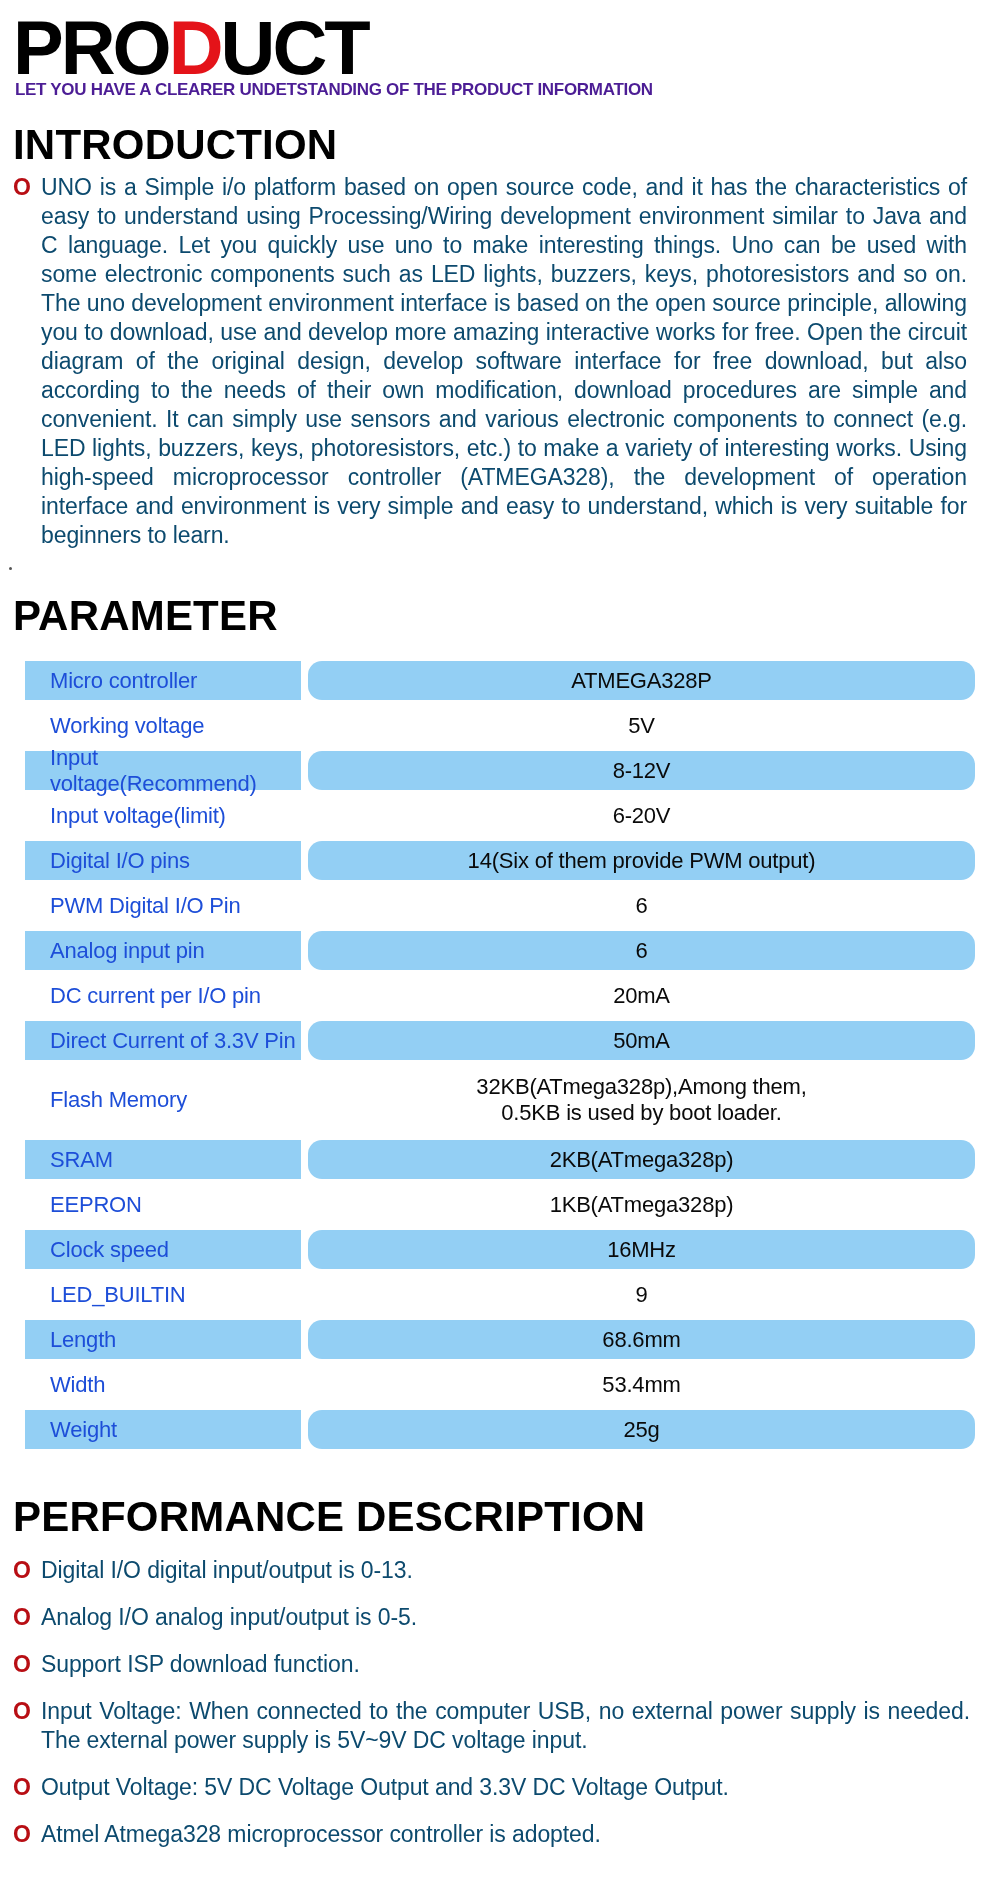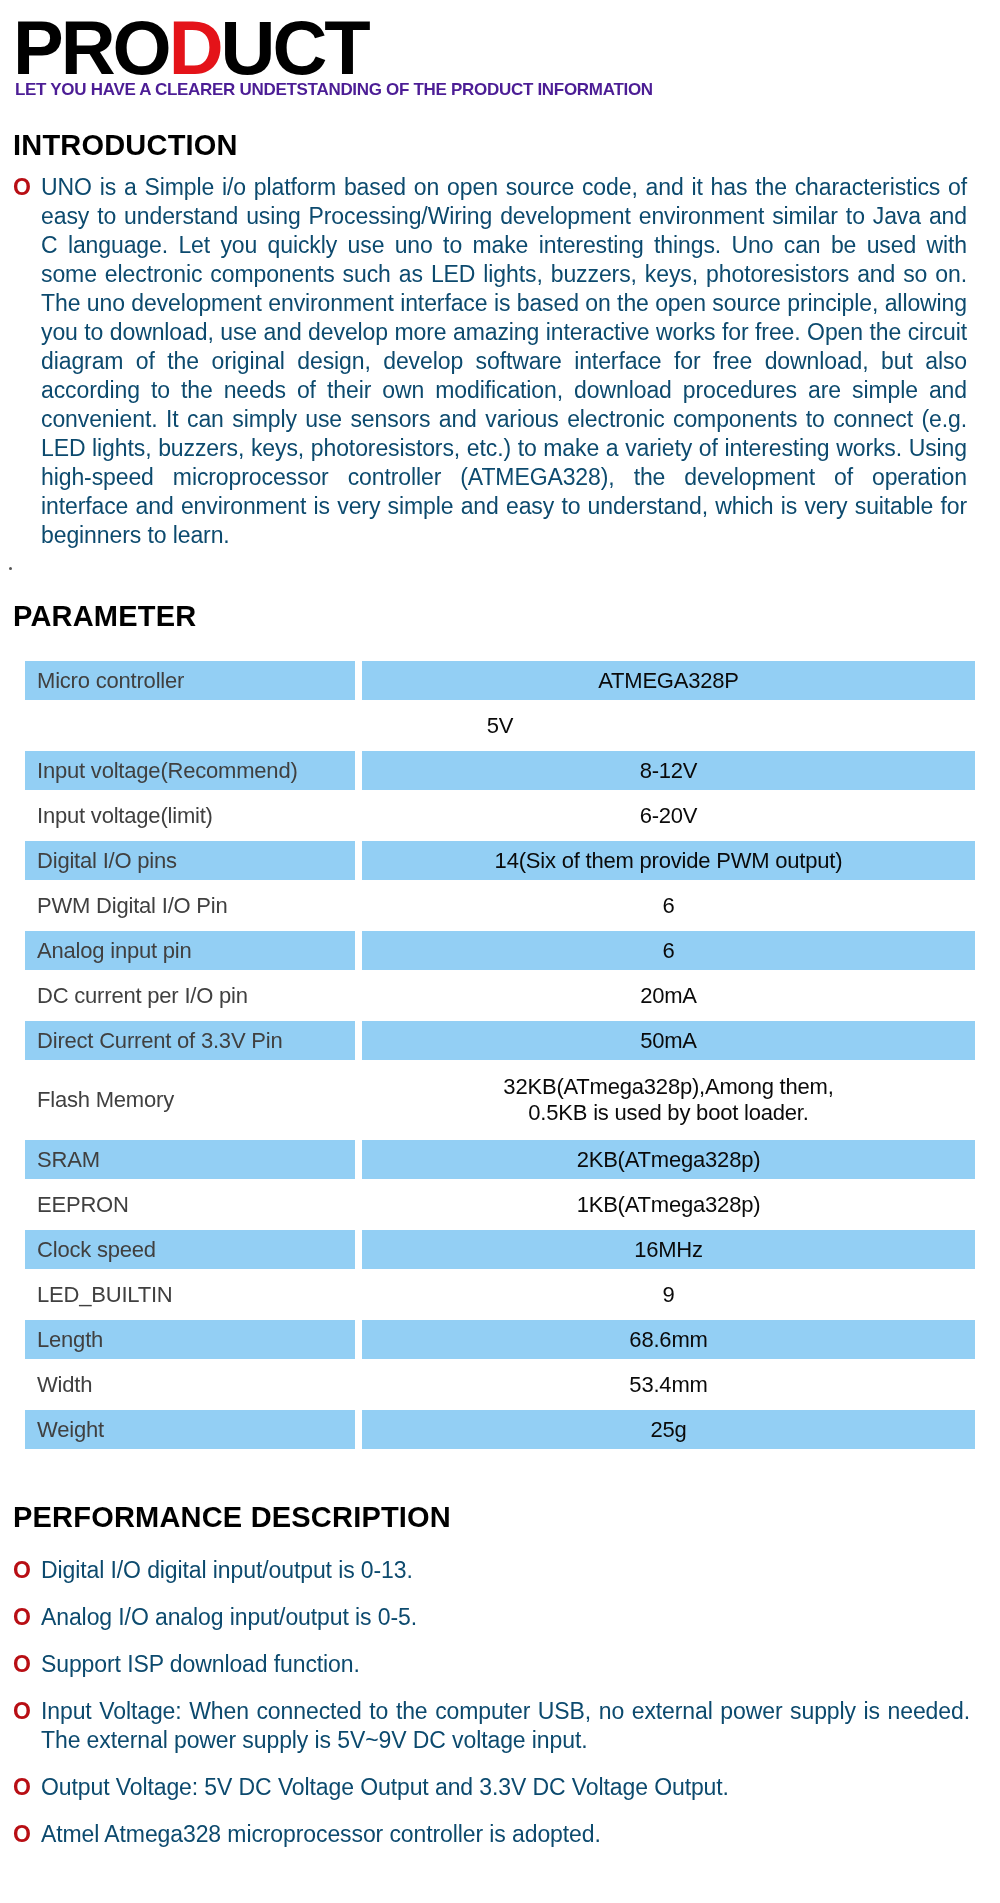--- a/index.html
+++ b/index.html
@@ -28,21 +28,21 @@
     font-size:37px;font-weight:700;font-style:italic;letter-spacing:-1px;
     margin-left:12px;color:#000;
   }
   .tagline{
     font-size:17px;font-weight:700;letter-spacing:-0.3px;
     margin-top:3px;margin-left:2px;color:#4c1d95;
   }
 
   
   h2{
-    font-size:29px;font-weight:700;color:#000;letter-spacing:0.2px;
+    font-size:42px;font-weight:700;color:#000;letter-spacing:0.2px;
     line-height:36px;
   }
   .intro h2{margin-top:27px;}
   .params h2{margin-top:48px;}
   .perf h2{margin-top:50px;}
 
   
   .bullet-item{display:flex;align-items:flex-start;}
   .bullet{
     flex:none;width:28px;color:var(--bullet-red);
@@ -56,25 +56,25 @@
   .perf-list .bullet-item{margin-bottom:18px;padding-right:30px;}
   .perf-list{margin-top:21px;}
 
   
   .table{margin-top:27px;margin-left:12px;width:950px;}
   .param-row{display:flex;gap:7px;height:39px;margin-bottom:6px;}
   .param-row.tall{height:68px;}
   .param-row .cell{display:flex;align-items:center;background:#fff;}
   .param-row.blue .cell{background:var(--row-blue);}
   .cell.label{
-    width:330px;padding-left:12px;font-size:22px;letter-spacing:-0.2px;color:#404040;
+    width:276px;padding-left:25px;font-size:22px;letter-spacing:-0.2px;color:#1d4ed8;
   }
   .cell.value{
     flex:1;justify-content:center;text-align:center;font-size:22px;
-    letter-spacing:-0.2px;white-space:pre-line;color:#0a0a0a;line-height:26px;
+    letter-spacing:-0.2px;white-space:pre-line;color:#0a0a0a;line-height:26px;border-radius:14px;
   }
 
   
   .stray-dot{
     position:absolute;left:9px;top:567px;width:3px;height:3px;
     background:#555;border-radius:50%;
   }
 </style>
 </head>
 <body>
@@ -98,20 +98,21 @@
 
   <section class="params">
     <h2>PARAMETER</h2>
     <div class="table" id="param-table">
   <div class="param-row blue">
     <div class="cell label">Micro controller</div>
     <div class="cell value">ATMEGA328P</div>
   </div>
 
   <div class="param-row">
+    <div class="cell label">Working voltage</div>
     <div class="cell value">5V</div>
   </div>
 
   <div class="param-row blue">
     <div class="cell label">Input voltage(Recommend)</div>
     <div class="cell value">8-12V</div>
   </div>
 
   <div class="param-row">
     <div class="cell label">Input voltage(limit)</div>

